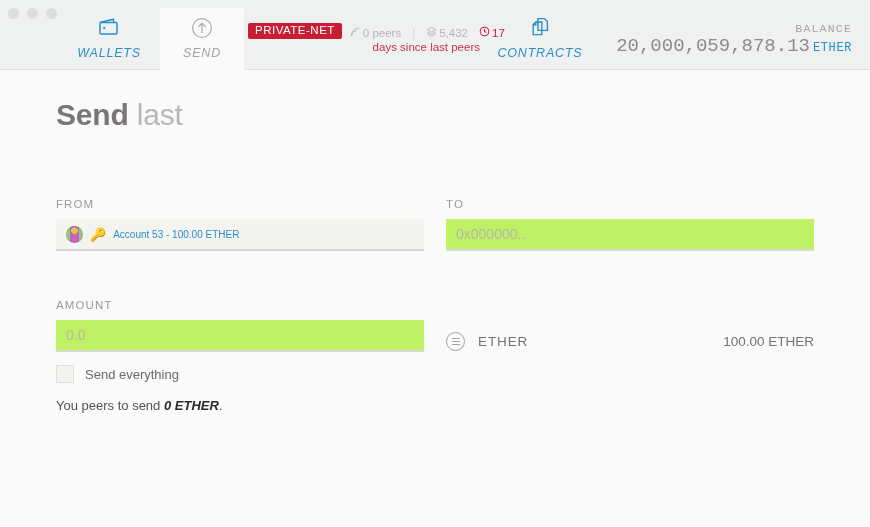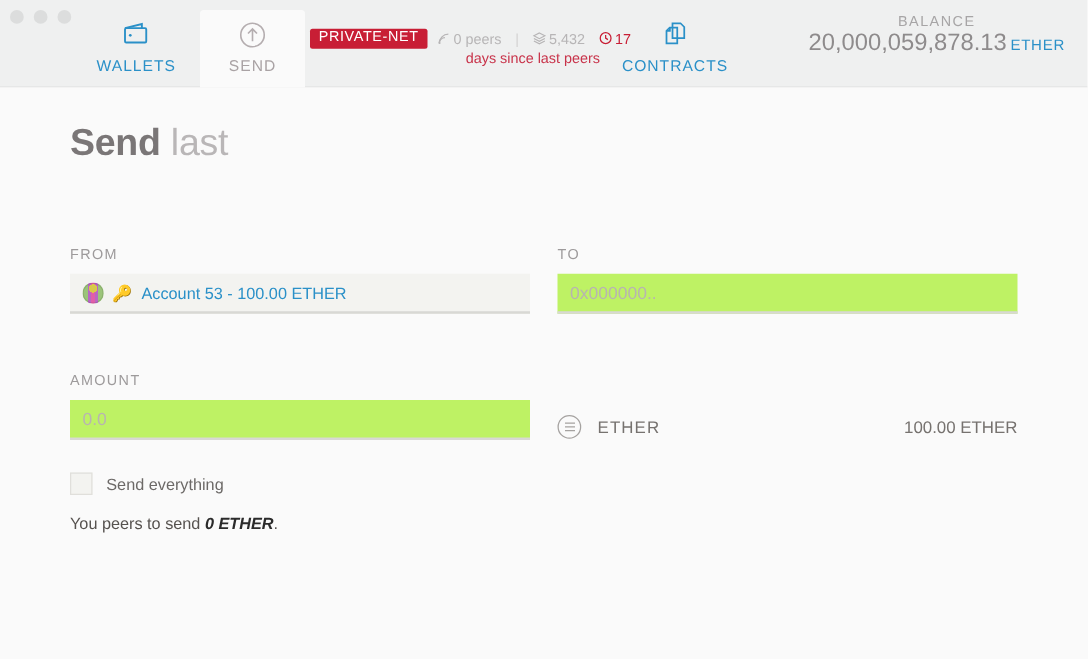--- a/index.html
+++ b/index.html
@@ -65,20 +65,21 @@
     display: block;
     height: 26px;
     line-height: 26px;
     margin-bottom: 4px;
   }
   .nav-tab .tab-label {
     display: block;
     font-size: 12.5px;
     letter-spacing: 0.8px;
     font-weight: 400;
+    font-style: italic;
   }
   .nav-tab.blue .tab-label { color: #2a90c8; }
   .nav-tab.muted .tab-label { color: #a9a2a4; }
 
   #tab-wallets { left: 66px; }
   #tab-send    { left: 159px; }
   #tab-contracts { left: 497px; }
 
   
   .net-status {
@@ -119,22 +120,23 @@
     font-size: 11.5px;
     color: #c8334a;
     text-align: right;
     padding-right: 4px;
   }
 
   
   .balance-block {
     position: absolute;
     right: 18px;
-    top: 12px;
-    text-align: center;
+    top: 22px;
+    text-align: right;
+    font-family: Liberation Mono, monospace;
   }
   .balance-label {
     font-size: 11.5px;
     letter-spacing: 1.2px;
     color: #a7a5a6;
     margin-bottom: 1px;
   }
   .balance-value {
     font-size: 19px;
     color: #8e8b8c;
@@ -214,21 +216,21 @@
       radial-gradient(circle at 50% 28%, #d8c94a 0 22%, transparent 23%),
       linear-gradient(90deg, #9bc47a 0 26%, #b966c4 26% 40%, #e05fa8 40% 60%, #b966c4 60% 74%, #9bc47a 74% 100%);
     box-shadow: inset 0 0 0 1px rgba(0,0,0,0.10);
   }
   .key-glyph {
     font-size: 13px;
     line-height: 1;
     flex: 0 0 auto;
   }
   .account-text {
-    font-size: 13px;
+    font-size: 10px;
     color: #2a90c8;
     white-space: nowrap;
   }
 
   
   .amount-section { padding-top: 48px; }
 
   .currency-row {
     display: flex;
     align-items: center;
@@ -263,21 +265,21 @@
     margin-left: auto;
     font-size: 13.5px;
     color: #76726f;
   }
 
   
   .checkbox-row {
     display: flex;
     align-items: center;
     gap: 11px;
-    margin-top: 26px;
+    margin-top: 13px;
     cursor: pointer;
   }
   .checkbox-box {
     width: 18px;
     height: 18px;
     background: #f3f3f0;
     border: 1px solid #e0dfdb;
     flex: 0 0 18px;
   }
   .checkbox-label {

